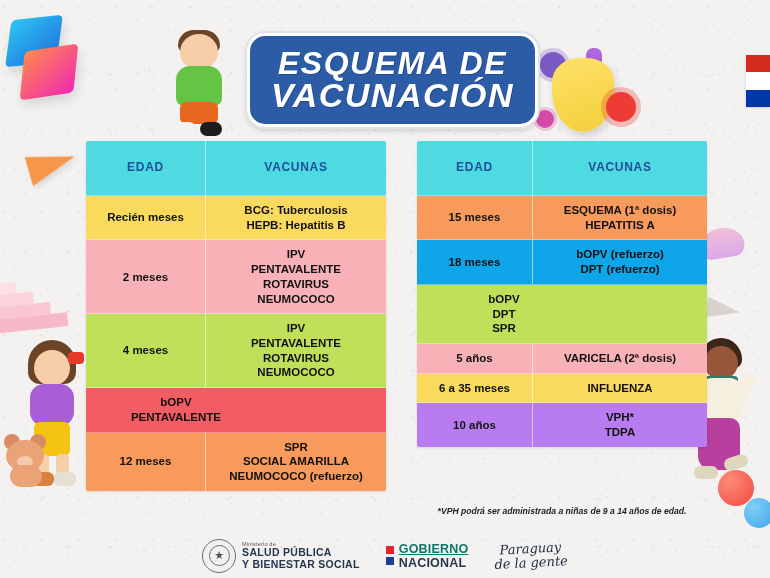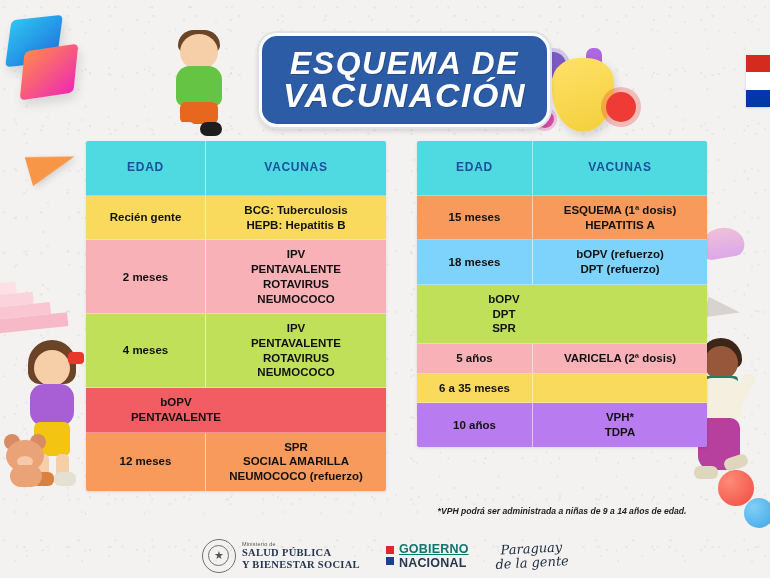--- a/index.html
+++ b/index.html
@@ -40,40 +40,40 @@
     border-right-color:rgba(255,255,255,.5);
   }
   .hdr{height:54px;}
   .cell-vac .ln{display:block;}
   
   #title-banner{
     position:absolute;left:247px;top:33px;width:285px;height:88px;
     background:#2d5ca6;border-radius:18px;
     border:3px solid #ffffff;
     box-shadow:0 0 0 2px #dfe3e6, 0 3px 6px rgba(0,0,0,.18);
-    display:flex;flex-direction:column;align-items:center;justify-content:center;margin-left:12px;
+    display:flex;flex-direction:column;align-items:center;justify-content:center;
   }
   #title-banner .t{
     color:#fff;font-weight:bold;font-style:italic;
     letter-spacing:1.5px;line-height:.97;text-align:center;
     text-shadow:1px 1px 0 rgba(0,0,0,.18);
   }
   #title-line-1{font-size:32px;}
   #title-line-2{font-size:34px;}
   #footnote{
     position:absolute;left:417px;top:506px;width:290px;
     font-size:8.6px;font-style:italic;font-weight:bold;color:#222;text-align:center;
   }
   
   #footer{position:absolute;left:0;right:0;top:533px;height:45px;display:flex;align-items:center;justify-content:center;gap:26px;}
   #seal{width:34px;height:34px;border-radius:50%;border:1.6px solid #6f6f6f;display:flex;align-items:center;justify-content:center;box-sizing:border-box;}
   #seal .inner{width:19px;height:19px;border-radius:50%;border:1.4px solid #6f6f6f;display:flex;align-items:center;justify-content:center;font-size:11px;color:#555;}
   #minis{display:flex;align-items:center;gap:6px;}
   #minis .txt .sm{font-size:5.5px;color:#555;letter-spacing:.2px;}
-  #minis .txt .bg1,#minis .txt .bg2{font-size:10.5px;font-weight:bold;color:#26364f;letter-spacing:.3px;line-height:1.12;font-family:Liberation Serif, serif;}
+  #minis .txt .bg1,#minis .txt .bg2{font-size:10.5px;font-weight:bold;color:#26364f;letter-spacing:.3px;line-height:1.12;}
   #gob{display:flex;align-items:center;gap:5px;}
   #gob .sq{display:flex;flex-direction:column;gap:3px;}
   #gob .sq i{width:8px;height:8px;display:block;}
   #gob .lbls .l1{font-size:12.5px;font-weight:bold;color:#0f766e;line-height:1.12;letter-spacing:.2px;text-decoration:underline;}
   #gob .lbls .l2{font-size:12.5px;font-weight:bold;color:#26364f;line-height:1.12;letter-spacing:.2px;}
   #slogan{font-family:"DejaVu Serif",serif;font-style:italic;font-size:13px;color:#1b2a3d;line-height:1.05;text-align:center;transform:rotate(-3deg);}
   
   #flag{position:absolute;right:0px;top:55px;width:24px;height:52px;box-shadow:0 1px 2px rgba(0,0,0,.15);}
   #flag i{display:block;height:33.33%;}
   
@@ -198,21 +198,21 @@
     <div class="sh1"></div>
     <div class="sh2"></div>
 </div>
 
 <div class="tbl" id="table-left">
     <div class="row hdr" style="background: rgb(79, 217, 224);">
       <div class="cell-age" style="color: rgb(29, 79, 156);">EDAD</div>
       <div class="cell-vac" style="color: rgb(29, 79, 156);">VACUNAS</div>
     </div>
     <div class="row" style="background: rgb(250, 218, 92);">
-      <div class="cell-age">Recién gente</div>
+      <div class="cell-age">Recién meses</div>
       <div class="cell-vac">
         <div>
           <span class="ln">BCG: Tuberculosis</span>
           <span class="ln">HEPB: Hepatitis B</span>
         </div>
       </div>
     </div>
     <div class="row" style="background: rgb(249, 177, 184);">
       <div class="cell-age">2 meses</div>
       <div class="cell-vac">
@@ -261,21 +261,21 @@
     </div>
     <div class="row" style="background: rgb(247, 154, 92);">
       <div class="cell-age">15 meses</div>
       <div class="cell-vac">
         <div>
           <span class="ln">ESQUEMA (1ª dosis)</span>
           <span class="ln">HEPATITIS A</span>
         </div>
       </div>
     </div>
-    <div class="row" style="background: #7dd3fc;">
+    <div class="row" style="background: #0ea5e9;">
       <div class="cell-age">18 meses</div>
       <div class="cell-vac">
         <div>
           <span class="ln">bOPV (refuerzo)</span>
           <span class="ln">DPT (refuerzo)</span>
         </div>
       </div>
     </div>
     <div class="row" style="background: rgb(193, 224, 90);">
       <div class="cell-vac">
@@ -289,20 +289,25 @@
     <div class="row" style="background: rgb(249, 177, 184);">
       <div class="cell-age">5 años</div>
       <div class="cell-vac">
         <div>
           <span class="ln">VARICELA (2ª dosis)</span>
         </div>
       </div>
     </div>
     <div class="row" style="background: rgb(250, 218, 92);">
       <div class="cell-age">6 a 35 meses</div>
+      <div class="cell-vac">
+        <div>
+          <span class="ln">INFLUENZA</span>
+        </div>
+      </div>
     </div>
     <div class="row" style="background: rgb(185, 124, 240);">
       <div class="cell-age">10 años</div>
       <div class="cell-vac">
         <div>
           <span class="ln">VPH*</span>
           <span class="ln">TDPA</span>
         </div>
       </div>
     </div>

